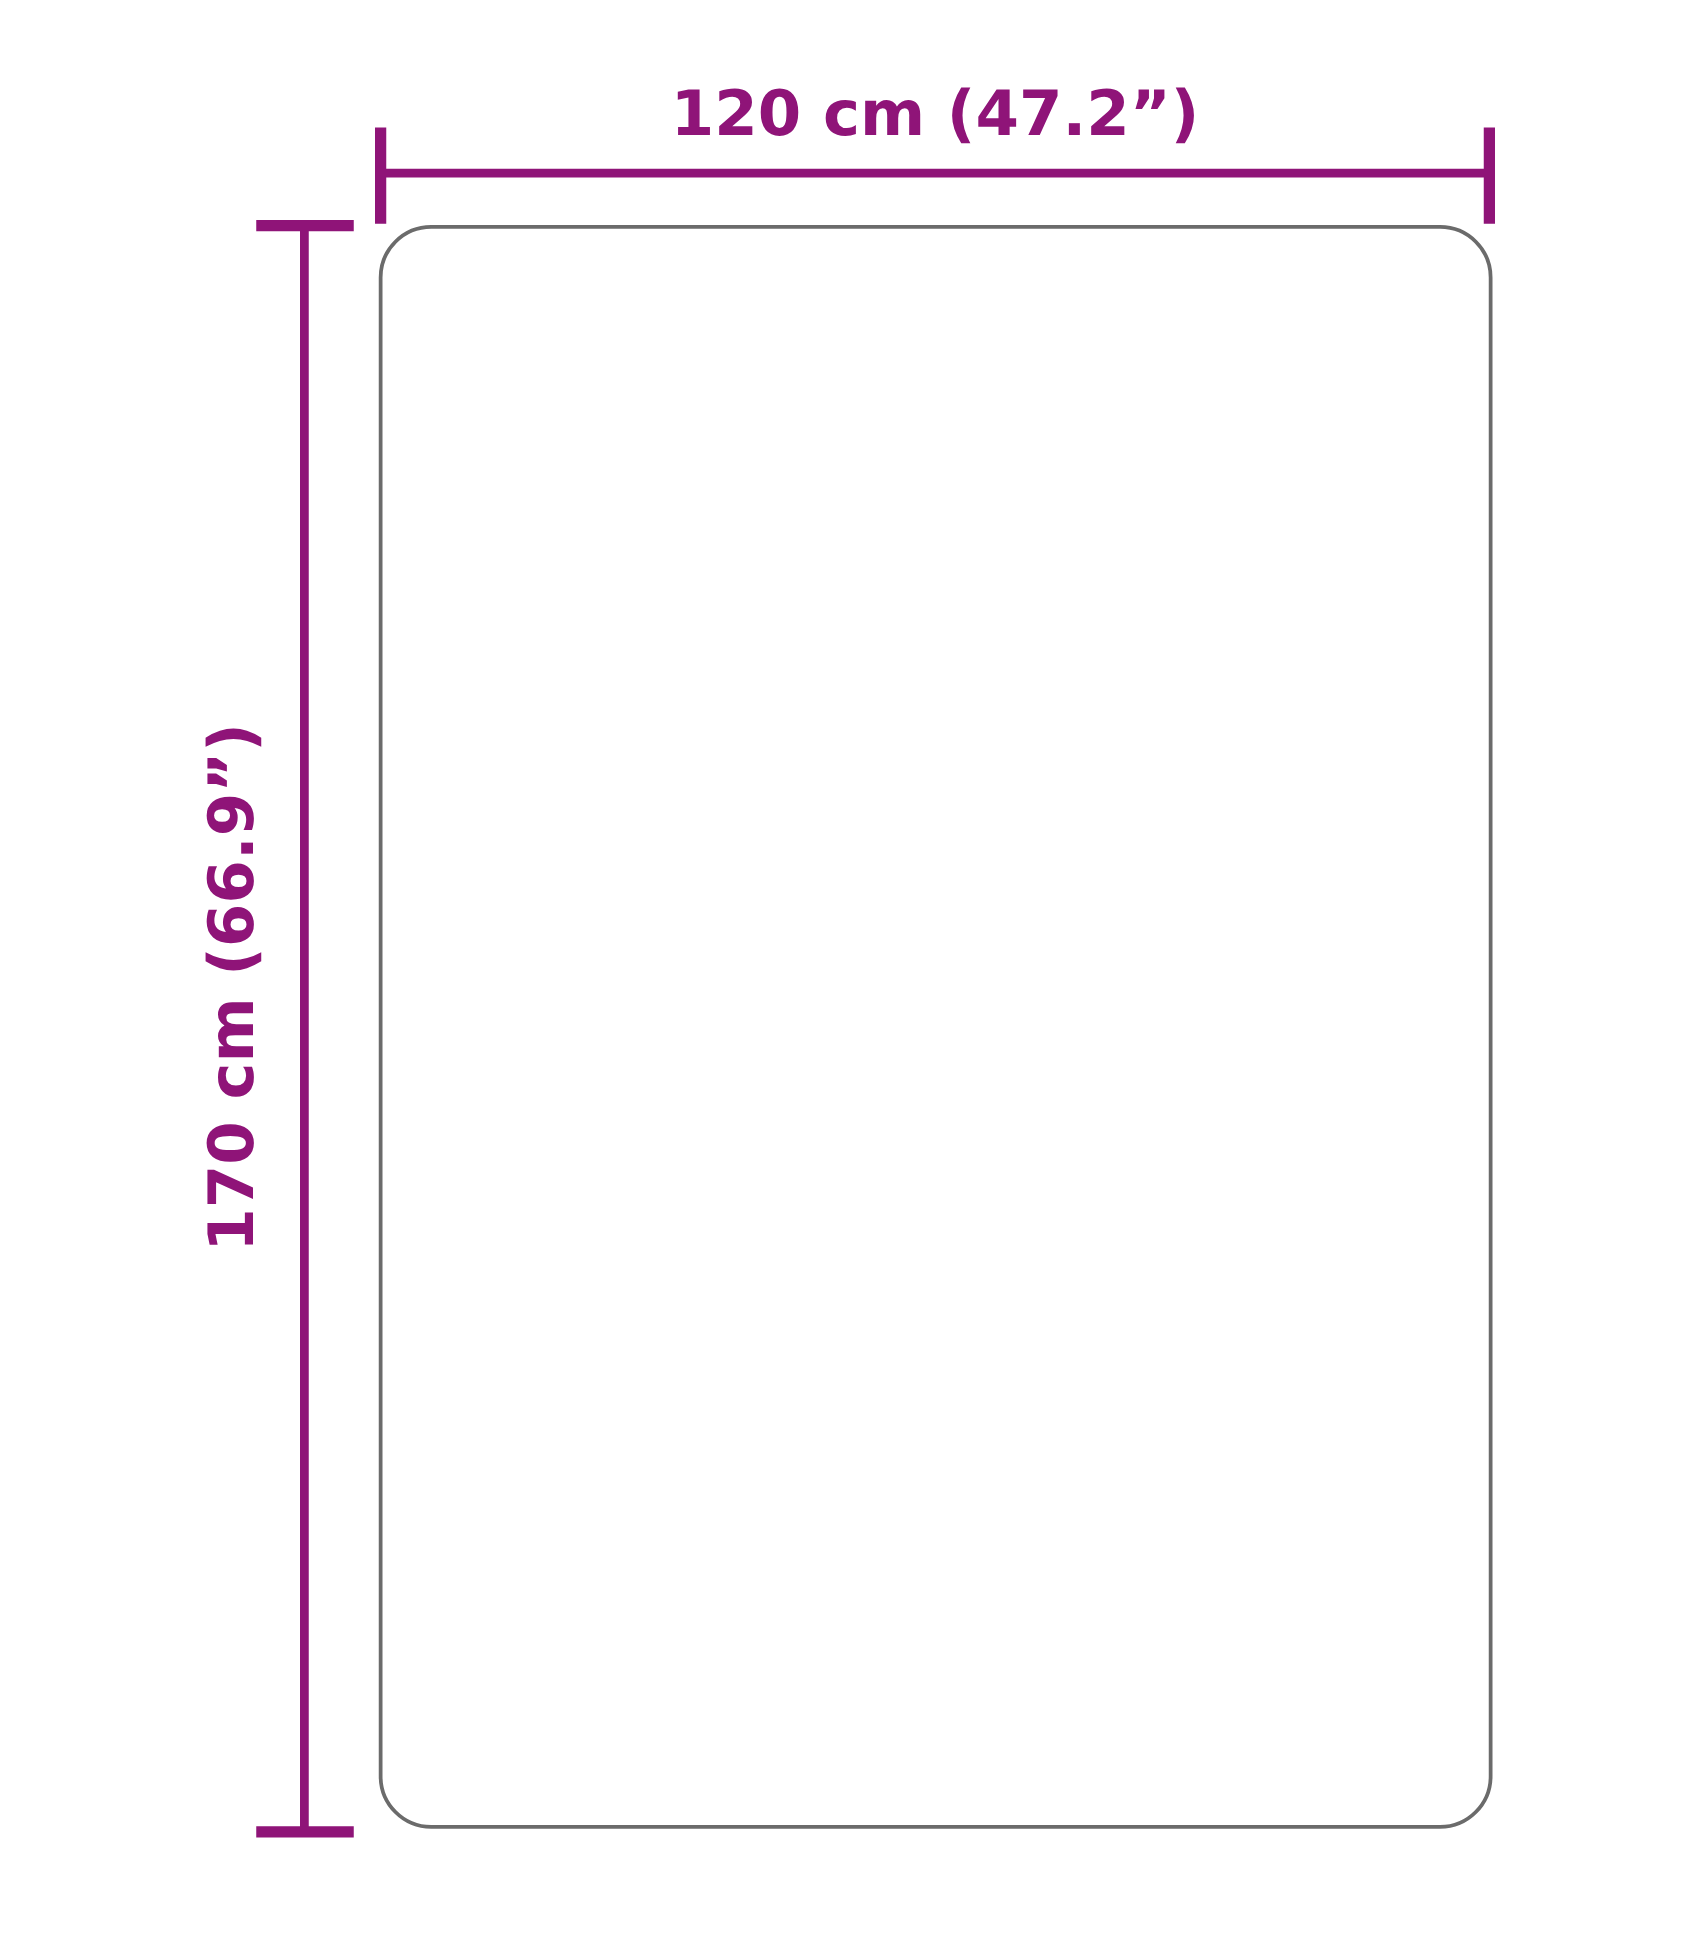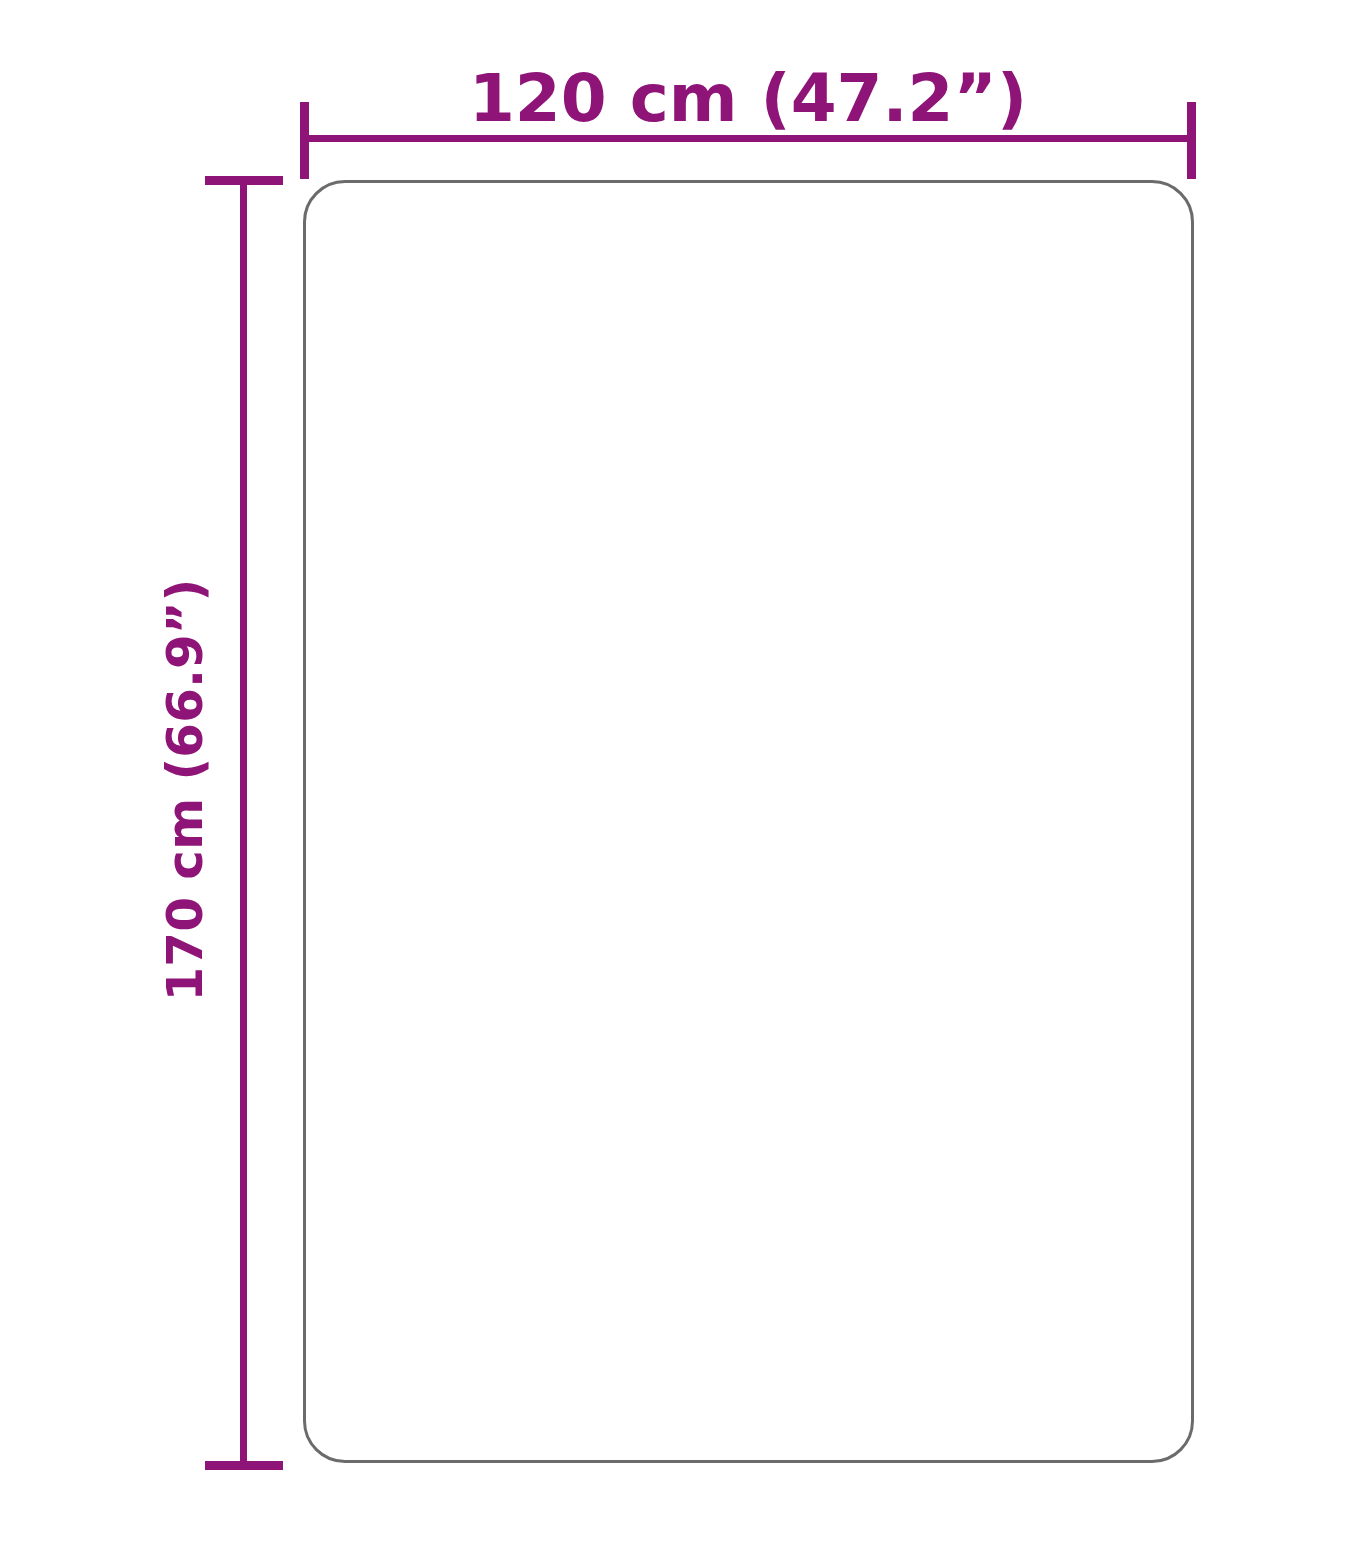--- a/index.html
+++ b/index.html
@@ -36,21 +36,21 @@
   .width-dim-line   { left: 300px; top: 135px; width: 896px; height: 7px; }
   .width-dim-cap-left  { left: 300px; top: 102px; width: 9px;  height: 77px; }
   .width-dim-cap-right { left: 1187px; top: 102px; width: 9px; height: 77px; }
 
   .width-dim-label {
     position: absolute;
     left: 300px;
     top: 66px;
     width: 896px;
     text-align: center;
-    font-size: 66px;
+    font-size: 50px;
     line-height: 1;
     font-weight: bold;
     color: #8f1478;
     white-space: nowrap;
   }
 
   
   .height-dim-line  { left: 240px; top: 177px; width: 7px; height: 1290px; }
   .height-dim-cap-top    { left: 205px; top: 176px; width: 78px; height: 9px; }
   .height-dim-cap-bottom { left: 205px; top: 1461px; width: 78px; height: 9px; }

